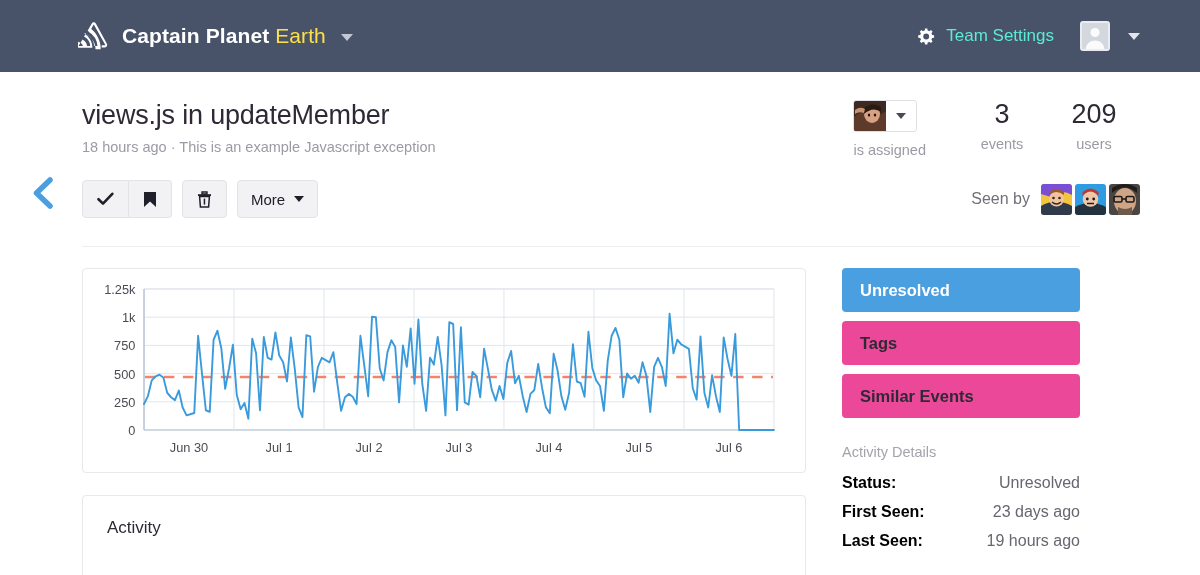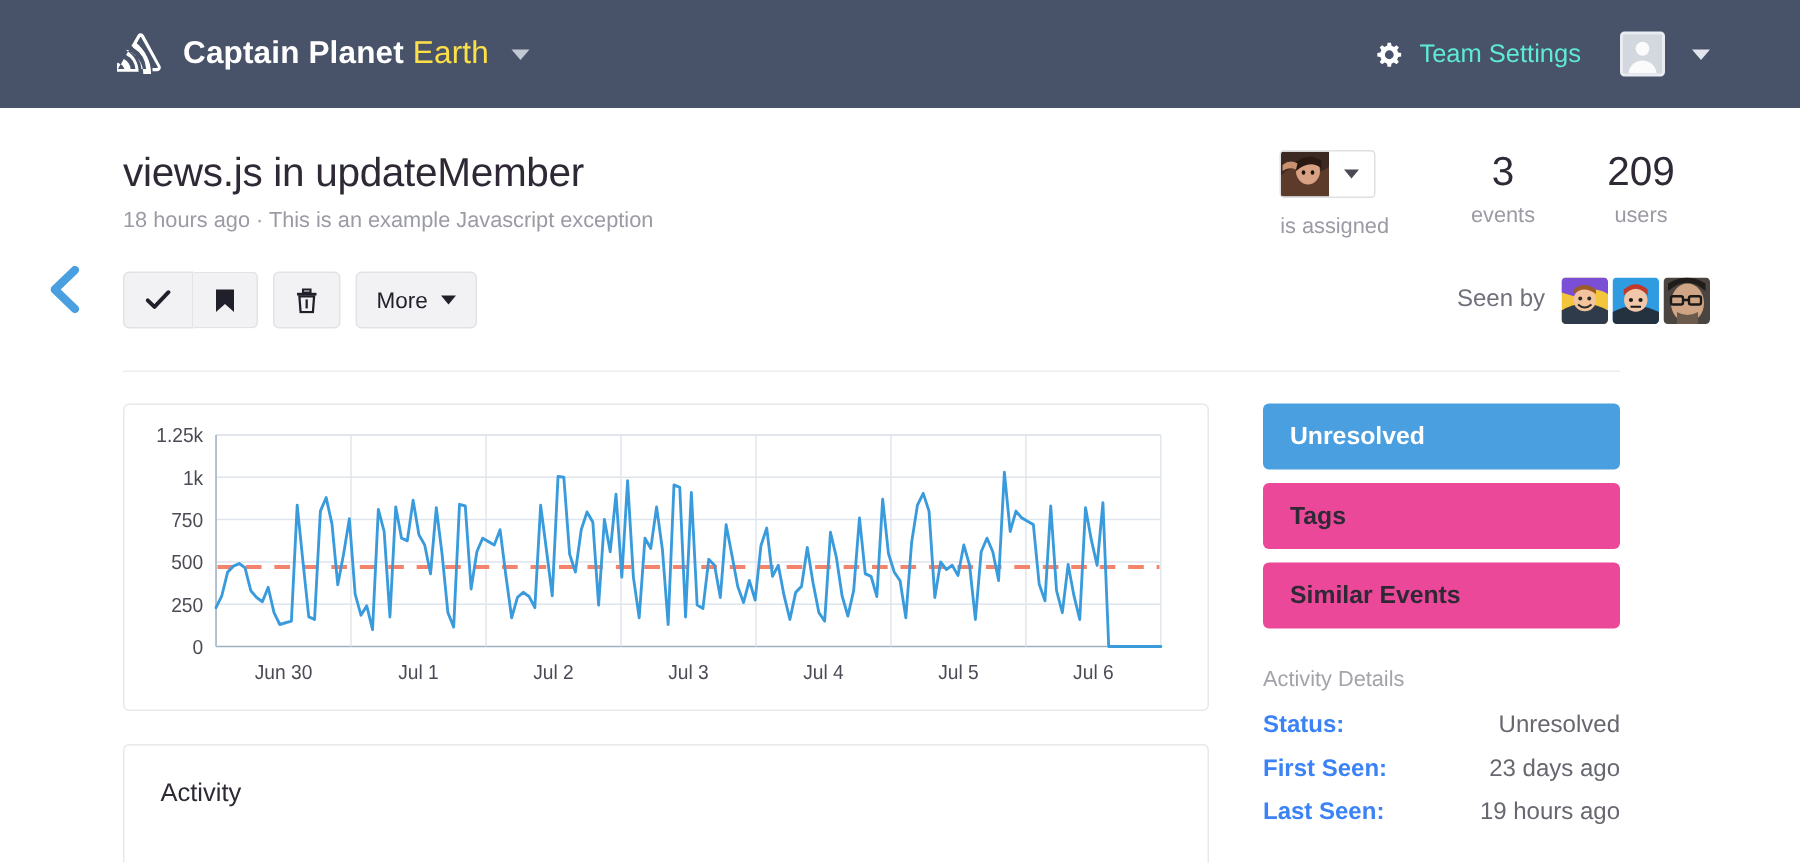--- a/index.html
+++ b/index.html
@@ -168,21 +168,21 @@
   }
   .side-tab.active { background: #4a9fe0; color: #ffffff; font-weight: bold; }
 
   .side-section-title {
     font-size: 14.5px; color: #a3a4ab; margin: 26px 0 14px 0;
   }
   .detail-row {
     display: flex; justify-content: space-between; align-items: baseline;
     font-size: 16px; margin-bottom: 11px;
   }
-  .detail-key { font-weight: bold; color: #3b82f6; }
+  .detail-key { font-weight: bold; color: #000000; }
   .detail-val { color: #66676f; }
 </style>
 </head>
 <body>
 
 <div class="topnav">
   <div class="brand">
     <span class="logo">
       <svg class="logo" viewBox="0 0 32 30" aria-hidden="true">
         <path fill="#ffffff" d="M15.8 1.2c-.85 0-1.6.45-2.02 1.18L9.6 9.7l1.9 1.15 3.9-6.95c.15-.27.55-.27.7 0l11.1 19.8c.15.28-.04.62-.35.62h-3.2c.05.7.05 1.4 0 2.1h3.2c1.82 0 2.96-1.98 2.06-3.57L17.82 2.38A2.3 2.3 0 0 0 15.8 1.2z"></path>

